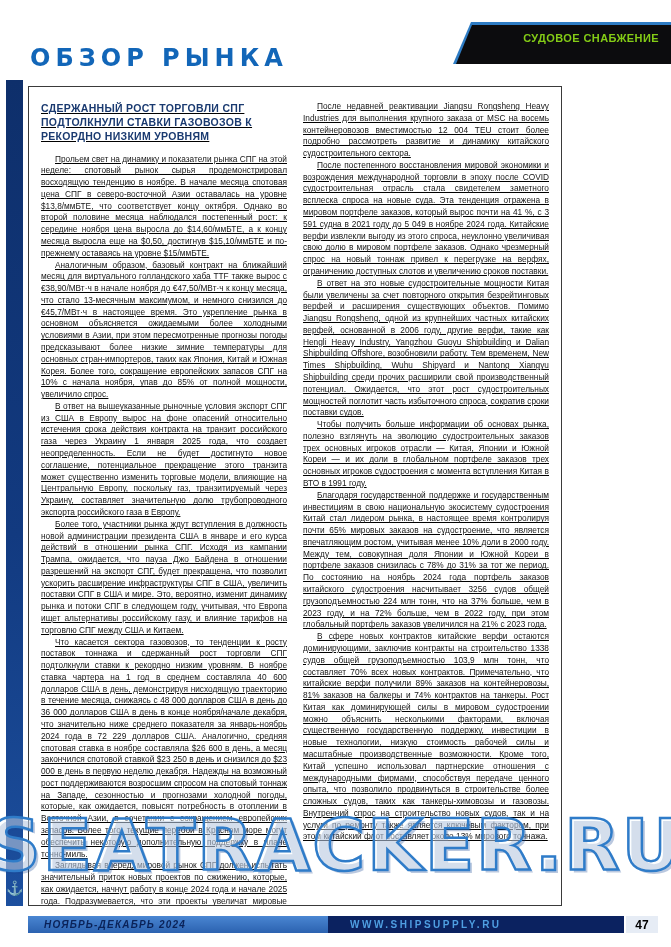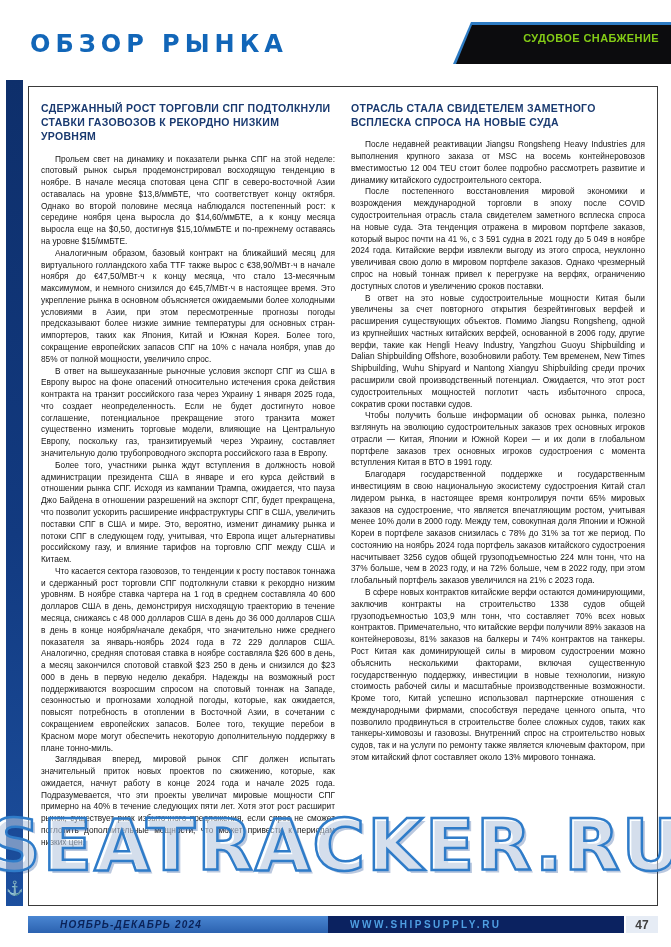--- a/index.html
+++ b/index.html
@@ -1,43 +1,43 @@
 <!DOCTYPE html>
 <html lang="ru"><head>
 <meta charset="utf-8">
 <style>
   html,body { margin:0; padding:0; }
   body { background:#d9dde2; font-family:"Liberation Sans", sans-serif; }
   .page { position:relative; width:671px; height:947px; background:#ffffff; margin:0 auto; overflow:hidden; box-shadow:0 0 10px rgba(0,0,0,.35); }
 
   
-  .section-title { position:absolute; left:30px; top:30px; font-size:24px; font-weight:bold; color:#1266b8; letter-spacing:5px; font-family:"DejaVu Sans", sans-serif; }
+  .section-title { position:absolute; left:30px; top:44px; font-size:24px; font-weight:bold; color:#1266b8; letter-spacing:5px; font-family:"DejaVu Sans", sans-serif; }
   .badge-wrap { position:absolute; top:22px; right:0; width:218px; height:42px; background:#2e7cc4; clip-path:polygon(18px 0,100% 0,100% 100%,0 100%); }
   .badge { position:absolute; top:3px; left:3px; right:0; bottom:0; background:#0c0c0e; clip-path:polygon(16px 0,100% 0,100% 100%,0 100%); text-align:right; padding:5px 12px 0 0; box-sizing:border-box; }
   .badge-line1 { font-size:11px; font-weight:bold; color:#84cc16; line-height:16px; letter-spacing:.4px; }
   .badge-line2 { font-size:12.5px; font-weight:bold; font-style:italic; color:#ffffff; line-height:16px; letter-spacing:.4px; }
 
   
   .side-bar { position:absolute; left:6px; top:80px; width:17px; height:826px; background:linear-gradient(180deg,#0e2f6b 0%,#123a80 55%,#1c4f9e 100%); }
   .side-bar .anchor { position:absolute; bottom:10px; left:0; width:100%; text-align:center; color:#8fc1ee; font-size:14px; }
 
   
-  .content { position:absolute; left:28px; top:86px; width:630px; height:820px; border:1px solid #3a3a3a; box-sizing:border-box; padding:14px 12px; display:flex; gap:16px; overflow:hidden; background:#fff; }
+  .content { position:absolute; left:28px; top:86px; width:534px; height:820px; border:1px solid #3a3a3a; box-sizing:border-box; padding:14px 12px; display:flex; gap:16px; overflow:hidden; background:#fff;text-decoration:underline; }
   .col { flex:1 1 0; min-width:0; }
   .col-heading { font-size:10.5px; font-weight:bold; color:#1a3a70; line-height:1.35; margin:0 0 10px 0; letter-spacing:.3px; }
   .col p { margin:0; font-size:8.3px; line-height:1.42; text-align:justify; text-indent:14px; color:#161616; }
 
   
   .watermark { position:absolute; left:50%; top:803px; transform:translateX(-50%); font-size:72px; font-weight:bold; letter-spacing:2px; white-space:nowrap; color:rgba(248,252,255,0.42); -webkit-text-stroke:2.5px #2f7cc9; text-shadow:3px 3px 0 rgba(26,74,150,0.30); z-index:6; font-family:"DejaVu Sans", sans-serif; }
 
   
   .footer { position:absolute; left:28px; top:916px; width:630px; height:17px; display:flex; z-index:7; }
-  .footer-issue { flex:0 0 300px; background:linear-gradient(180deg,#4a86d2,#2b62b0); color:#0a2258; display:flex; align-items:center; padding-left:32px; font-size:10px; font-weight:bold; font-style:italic; letter-spacing:1.2px; box-sizing:border-box; }
+  .footer-issue { flex:0 0 300px; background:linear-gradient(180deg,#4a86d2,#2b62b0); color:#0a2258; display:flex; align-items:center; padding-left:16px; font-size:10px; font-weight:bold; font-style:italic; letter-spacing:1.2px; box-sizing:border-box; }
   .footer-site { flex:1 1 auto; background:#0b2260; color:#4f9fe2; display:flex; align-items:center; padding-left:22px; font-size:10px; font-weight:bold; letter-spacing:2.5px; }
-  .footer-page { flex:0 0 34px; background:#e6ecf5; color:#404040; display:flex; align-items:center; justify-content:center; font-size:12px; font-weight:bold; border-left:2px solid #ffffff; box-sizing:border-box; }
+  .footer-page { flex:0 0 34px; background:#e6ecf5; color:#000000; display:flex; align-items:center; justify-content:center; font-size:12px; font-weight:bold; border-left:2px solid #ffffff; box-sizing:border-box; }
 </style>
 </head>
 <body>
 
 <div class="page">
 
   <div class="section-title">ОБЗОР РЫНКА</div>
 
   <div class="badge-wrap">
     <div class="badge">
@@ -55,21 +55,20 @@
       <h2 class="col-heading">СДЕРЖАННЫЙ РОСТ ТОРГОВЛИ СПГ ПОДТОЛКНУЛИ СТАВКИ ГАЗОВОЗОВ К РЕКОРДНО НИЗКИМ УРОВНЯМ</h2>
       <p>Прольем свет на динамику и показатели рынка СПГ на этой неделе: спотовый рынок сырья продемонстрировал восходящую тенденцию в ноябре. В начале месяца спотовая цена СПГ в северо-восточной Азии оставалась на уровне $13,8/ммБТЕ, что соответствует концу октября. Однако во второй половине месяца наблюдался постепенный рост: к середине ноября цена выросла до $14,60/ммБТЕ, а к концу месяца выросла еще на $0,50, достигнув $15,10/ммБТЕ и по-прежнему оставаясь на уровне $15/ммБТЕ.</p>
       <p>Аналогичным образом, базовый контракт на ближайший месяц для виртуального голландского хаба TTF также вырос с €38,90/МВт·ч в начале ноября до €47,50/МВт·ч к концу месяца, что стало 13-месячным максимумом, и немного снизился до €45,7/МВт·ч в настоящее время. Это укрепление рынка в основном объясняется ожидаемыми более холодными условиями в Азии, при этом пересмотренные прогнозы погоды предсказывают более низкие зимние температуры для основных стран-импортеров, таких как Япония, Китай и Южная Корея. Более того, сокращение европейских запасов СПГ на 10% с начала ноября, упав до 85% от полной мощности, увеличило спрос.</p>
       <p>В ответ на вышеуказанные рыночные условия экспорт СПГ из США в Европу вырос на фоне опасений относительно истечения срока действия контракта на транзит российского газа через Украину 1 января 2025 года, что создает неопределенность. Если не будет достигнуто новое соглашение, потенциальное прекращение этого транзита может существенно изменить торговые модели, влияющие на Центральную Европу, поскольку газ, транзитируемый через Украину, составляет значительную долю трубопроводного экспорта российского газа в Европу.</p>
       <p>Более того, участники рынка ждут вступления в должность новой администрации президента США в январе и его курса действий в отношении рынка СПГ. Исходя из кампании Трампа, ожидается, что пауза Джо Байдена в отношении разрешений на экспорт СПГ, будет прекращена, что позволит ускорить расширение инфраструктуры СПГ в США, увеличить поставки СПГ в США и мире. Это, вероятно, изменит динамику рынка и потоки СПГ в следующем году, учитывая, что Европа ищет альтернативы российскому газу, и влияние тарифов на торговлю СПГ между США и Китаем.</p>
       <p>Что касается сектора газовозов, то тенденции к росту поставок тоннажа и сдержанный рост торговли СПГ подтолкнули ставки к рекордно низким уровням. В ноябре ставка чартера на 1 год в среднем составляла 40 600 долларов США в день, демонстрируя нисходящую траекторию в течение месяца, снижаясь с 48 000 долларов США в день до 36 000 долларов США в день в конце ноября/начале декабря, что значительно ниже среднего показателя за январь-ноябрь 2024 года в 72 229 долларов США. Аналогично, средняя спотовая ставка в ноябре составляла $26 600 в день, а месяц закончился спотовой ставкой $23 250 в день и снизился до $23 000 в день в первую неделю декабря. Надежды на возможный рост поддерживаются возросшим спросом на спотовый тоннаж на Западе, сезонностью и прогнозами холодной погоды, которые, как ожидается, повысят потребность в отоплении в Восточной Азии, в сочетании с сокращением европейских запасов. Более того, текущие перебои в Красном море могут обеспечить некоторую дополнительную поддержку в плане тонно-миль.</p>
       <p>Заглядывая вперед, мировой рынок СПГ должен испытать значительный приток новых проектов по сжижению, которые, как ожидается, начнут работу в конце 2024 года и начале 2025 года. Подразумевается, что эти проекты увеличат мировые мощности СПГ примерно на 40% в течение следующих пяти лет. Хотя этот рост расширит рынок, существует риск избыточного предложения, если спрос не сможет поглотить дополнительные мощности, что может привести к периодам низких цен.</p>
     </div>
 
     <div class="col">
-      <h2 class="col-heading">ОТРАСЛЬ СТАЛА СВИДЕТЕЛЕМ ЗАМЕТНОГО ВСПЛЕСКА СПРОСА НА НОВЫЕ СУДА</h2>
       <p>После недавней реактивации Jiangsu Rongsheng Heavy Industries для выполнения крупного заказа от MSC на восемь контейнеровозов вместимостью 12 004 TEU стоит более подробно рассмотреть развитие и динамику китайского судостроительного сектора.</p>
       <p>После постепенного восстановления мировой экономики и возрождения международной торговли в эпоху после COVID судостроительная отрасль стала свидетелем заметного всплеска спроса на новые суда. Эта тенденция отражена в мировом портфеле заказов, который вырос почти на 41 %, с 3 591 судна в 2021 году до 5 049 в ноябре 2024 года. Китайские верфи извлекли выгоду из этого спроса, неуклонно увеличивая свою долю в мировом портфеле заказов. Однако чрезмерный спрос на новый тоннаж привел к перегрузке на верфях, ограничению доступных слотов и увеличению сроков поставки.</p>
       <p>В ответ на это новые судостроительные мощности Китая были увеличены за счет повторного открытия безрейтинговых верфей и расширения существующих объектов. Помимо Jiangsu Rongsheng, одной из крупнейших частных китайских верфей, основанной в 2006 году, другие верфи, такие как Hengli Heavy Industry, Yangzhou Guoyu Shipbuilding и Dalian Shipbuilding Offshore, возобновили работу. Тем временем, New Times Shipbuilding, Wuhu Shipyard и Nantong Xiangyu Shipbuilding среди прочих расширили свой производственный потенциал. Ожидается, что этот рост судостроительных мощностей поглотит часть избыточного спроса, сократив сроки поставки судов.</p>
       <p>Чтобы получить больше информации об основах рынка, полезно взглянуть на эволюцию судостроительных заказов трех основных игроков отрасли — Китая, Японии и Южной Кореи — и их доли в глобальном портфеле заказов трех основных игроков судостроения с момента вступления Китая в ВТО в 1991 году.</p>
       <p>Благодаря государственной поддержке и государственным инвестициям в свою национальную экосистему судостроения Китай стал лидером рынка, в настоящее время контролируя почти 65% мировых заказов на судостроение, что является впечатляющим ростом, учитывая менее 10% доли в 2000 году. Между тем, совокупная доля Японии и Южной Кореи в портфеле заказов снизилась с 78% до 31% за тот же период. По состоянию на ноябрь 2024 года портфель заказов китайского судостроения насчитывает 3256 судов общей грузоподъемностью 224 млн тонн, что на 37% больше, чем в 2023 году, и на 72% больше, чем в 2022 году, при этом глобальный портфель заказов увеличился на 21% с 2023 года.</p>
       <p>В сфере новых контрактов китайские верфи остаются доминирующими, заключив контракты на строительство 1338 судов общей грузоподъемностью 103,9 млн тонн, что составляет 70% всех новых контрактов. Примечательно, что китайские верфи получили 89% заказов на контейнеровозы, 81% заказов на балкеры и 74% контрактов на танкеры. Рост Китая как доминирующей силы в мировом судостроении можно объяснить несколькими факторами, включая существенную государственную поддержку, инвестиции в новые технологии, низкую стоимость рабочей силы и масштабные производственные возможности. Кроме того, Китай успешно использовал партнерские отношения с международными фирмами, способствуя передаче ценного опыта, что позволило продвинуться в строительстве более сложных судов, таких как танкеры-химовозы и газовозы. Внутренний спрос на строительство новых судов, так и на услуги по ремонту также является ключевым фактором, при этом китайский флот составляет около 13% мирового тоннажа.</p>
     </div>
 
   </div>
 

